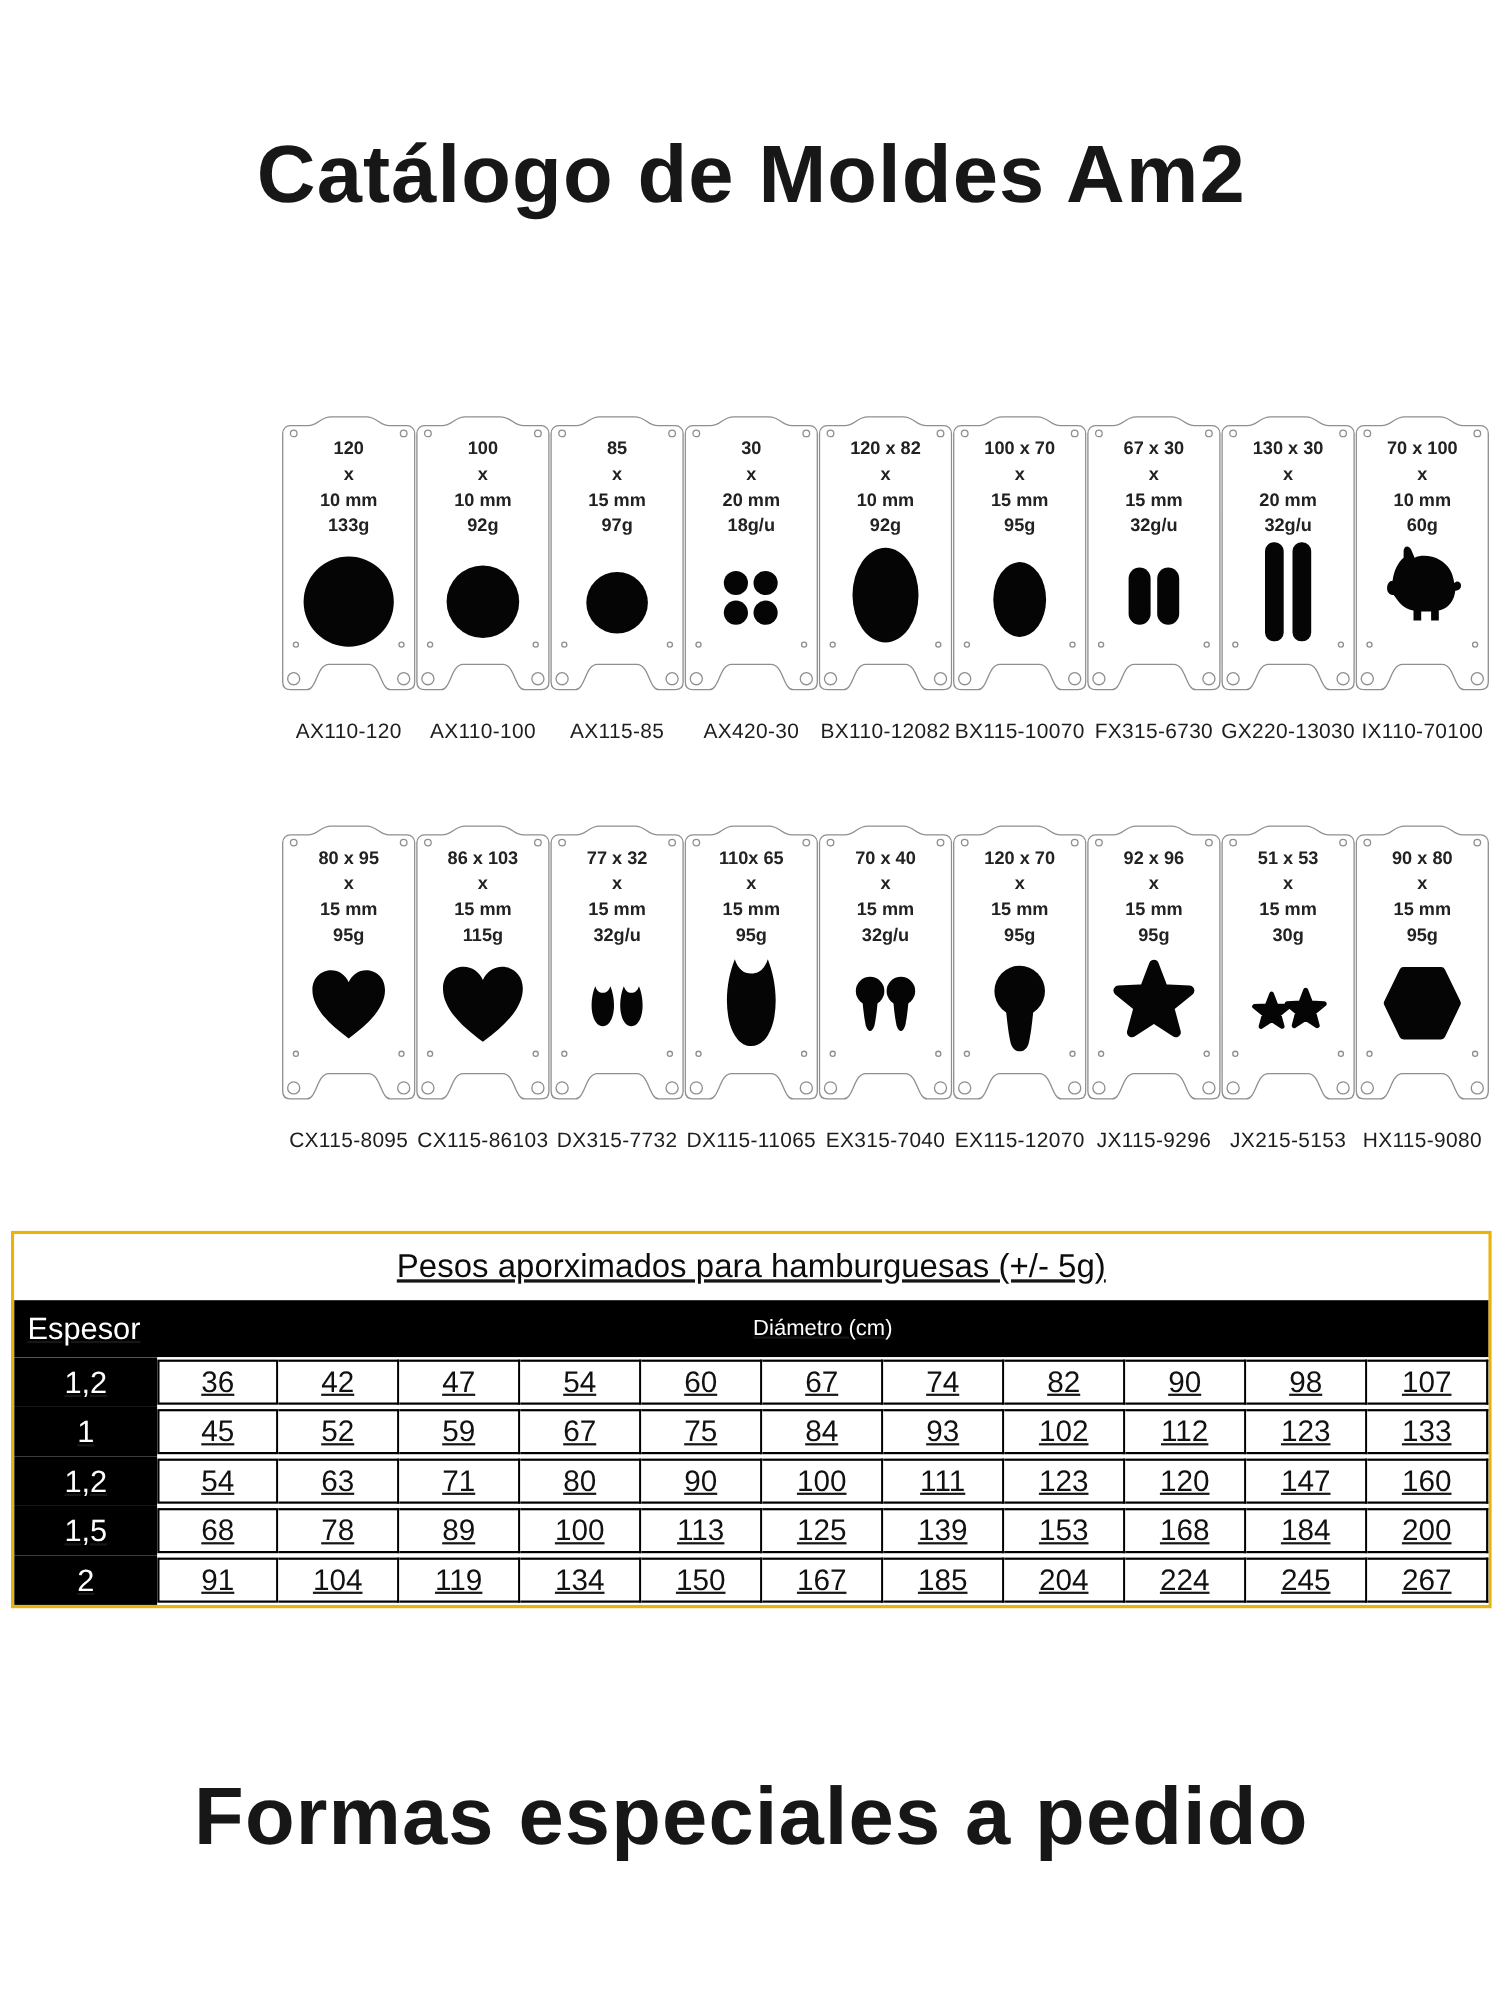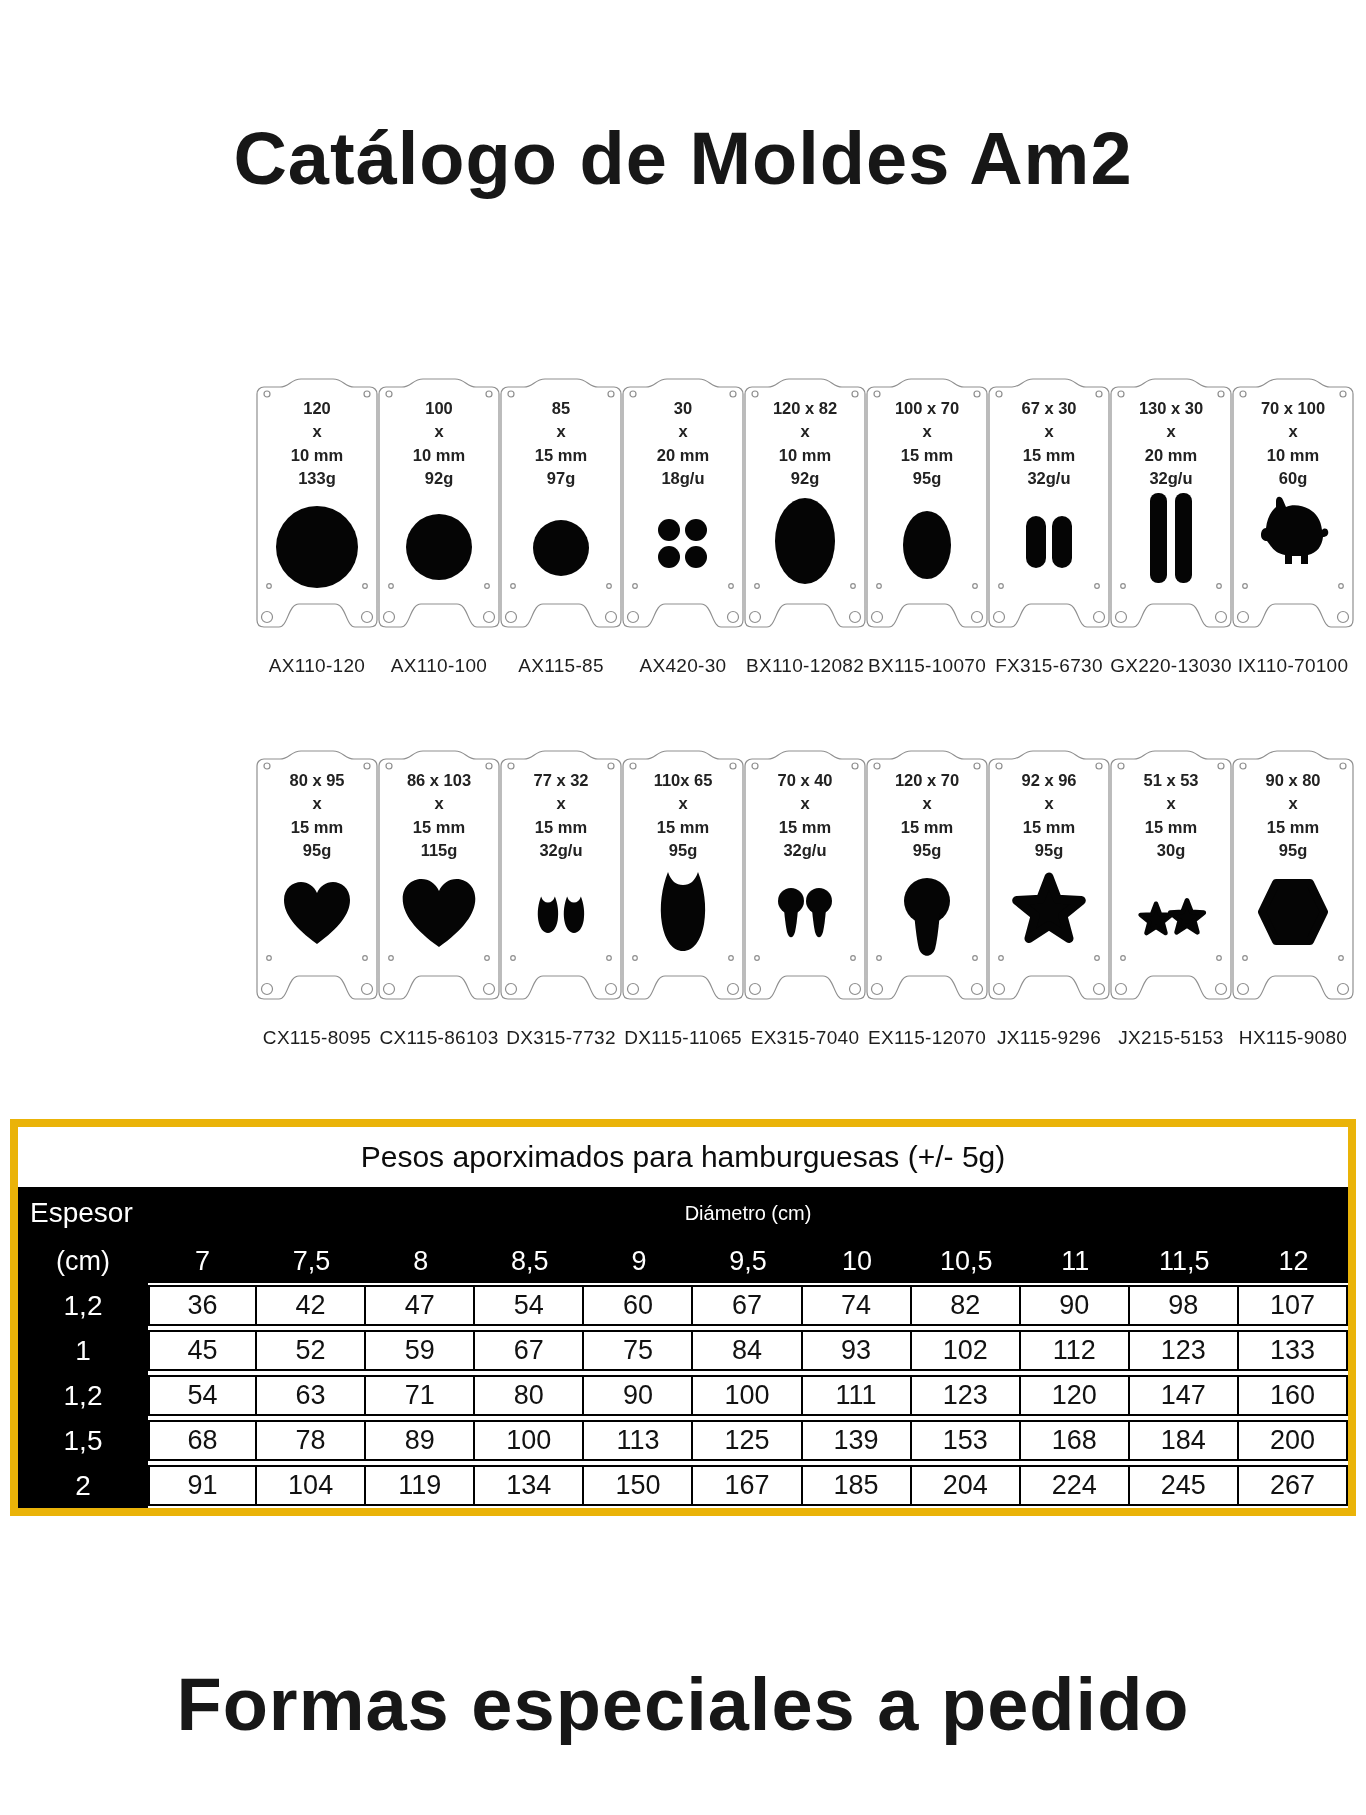--- a/index.html
+++ b/index.html
@@ -13,21 +13,21 @@
 
   .mold-card{width:122px;display:flex;flex-direction:column;align-items:center;}
   .plate{position:relative;width:122px;height:252px;}
   .plate-svg{display:block;}
   .plate-svg .outline,.plate-svg .hole{fill:#fff;stroke:#8f8f8f;stroke-width:1.2;}
   .plate-svg .shape{fill:#050505;}
   .plate-text{position:absolute;top:20px;left:0;width:100%;text-align:center;
     font-size:16.5px;font-weight:bold;line-height:1.42;color:#222;}
   .mold-code{margin-top:26px;font-size:19px;color:#1d1d1d;letter-spacing:.3px;}
 
-  .weights-table{margin:70px 10px 0;border:8px solid #eab308;}
+  .weights-table{margin:70px 10px 0;border:3px solid #eab308;text-decoration:underline;}
   .wt-title{height:60px;display:flex;align-items:center;justify-content:center;
     font-size:30px;color:#0c0c0c;background:#fff;font-stretch:condensed;}
   .wt-band{background:#000;color:#fff;}
   .wt-band-row1{display:grid;grid-template-columns:130px repeat(11,1fr);height:52px;align-items:center;}
   .wt-espesor{padding-left:12px;font-size:28px;}
   .wt-diametro{grid-column:2 / span 11;text-align:center;font-size:20px;}
   .wt-band-row2{display:grid;grid-template-columns:130px repeat(11,1fr);height:44px;align-items:center;}
   .wt-band-row2 div{text-align:center;font-size:27px;}
   .wt-body{display:grid;grid-template-columns:130px repeat(11,1fr);background:#fff;}
   .wt-label{background:#000;color:#fff;height:45px;display:flex;align-items:center;justify-content:center;font-size:28px;}
@@ -474,34 +474,20 @@
     </div>
   </div>
 
 <div class="weights-table">
   <div class="wt-title">Pesos aporximados para hamburguesas (+/- 5g)</div>
   <div class="wt-band">
     <div class="wt-band-row1">
       <div class="wt-espesor">Espesor</div>
       <div class="wt-diametro">Diámetro (cm)</div>
     </div>
-    <div class="wt-band-row2" id="wt-diameters">
-      <div>(cm)</div>
-    <div>7</div>
-        <div>7,5</div>
-        <div>8</div>
-        <div>8,5</div>
-        <div>9</div>
-        <div>9,5</div>
-        <div>10</div>
-        <div>10,5</div>
-        <div>11</div>
-        <div>11,5</div>
-        <div>12</div>
-      </div>
   </div>
   <div class="wt-body" id="wt-body">
       <div class="wt-label">1,2</div>
       <div class="wt-cell colstart">
         <span class="in">36</span>
       </div>
       <div class="wt-cell">
         <span class="in">42</span>
       </div>
       <div class="wt-cell">

